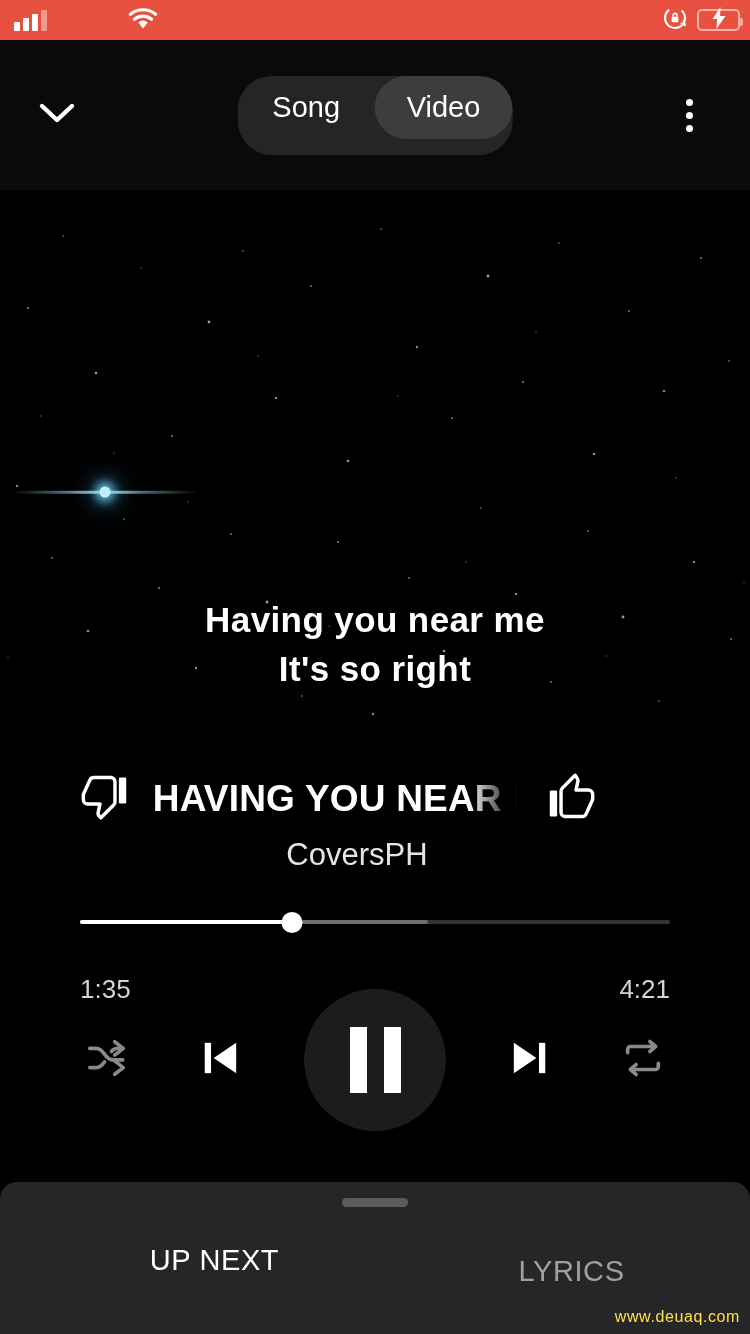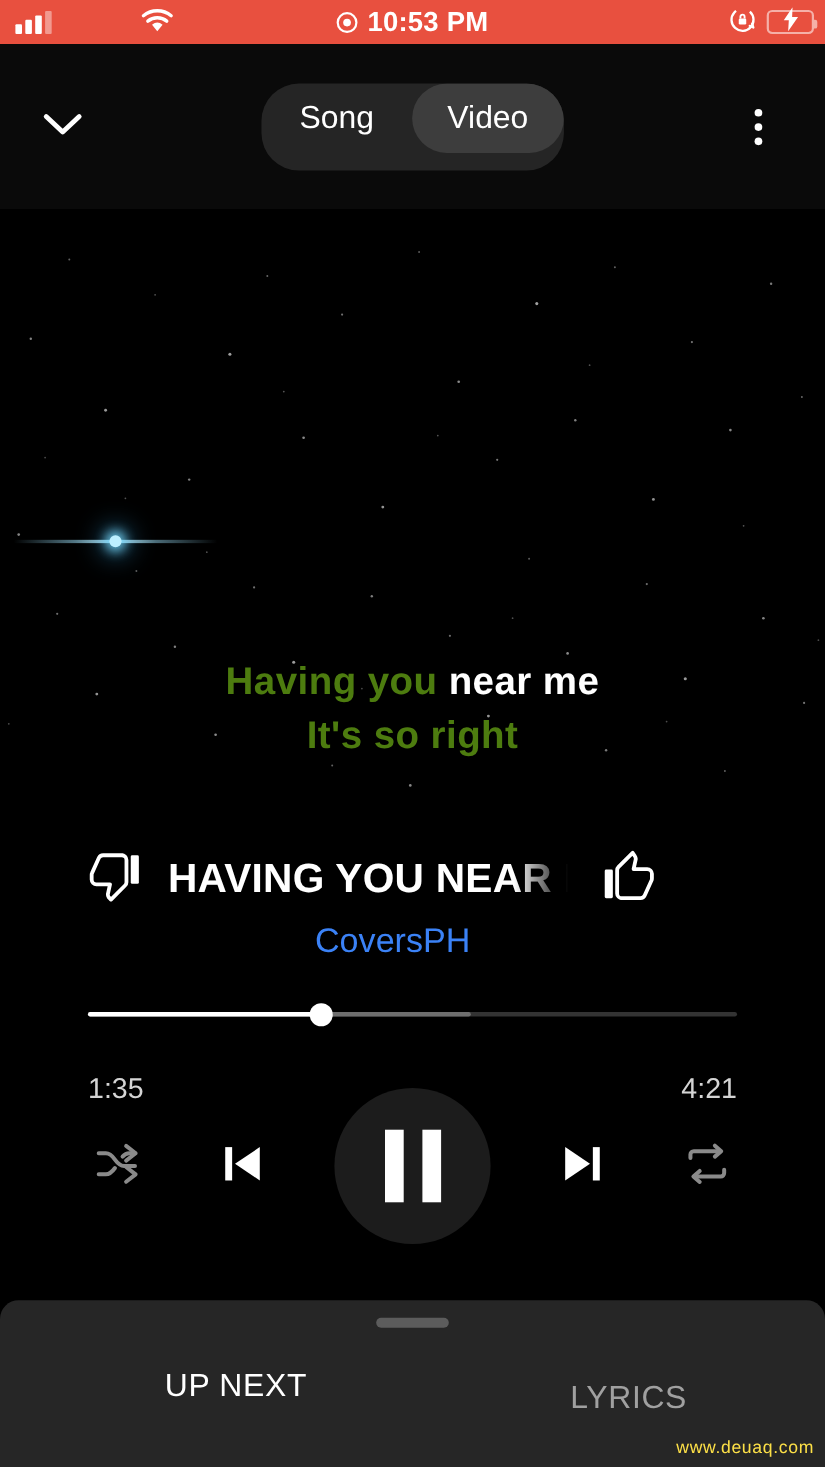--- a/index.html
+++ b/index.html
@@ -85,21 +85,21 @@
   .flare-streak {
     position:absolute; left:50%; top:50%; transform:translate(-50%,-50%);
     width:185px; height:2.5px;
     background:linear-gradient(to right, rgba(140,210,235,0) 0%, rgba(150,215,240,0.55) 30%,
       rgba(190,240,255,0.95) 50%, rgba(150,215,240,0.5) 70%, rgba(140,210,235,0) 100%);
   }
   .lyrics {
     position:absolute; left:0; width:750px; top:405px; text-align:center;
     font-size:35px; font-weight:bold; line-height:49px; letter-spacing:0.4px;
   }
-  .ly-sung { color:#4d7c0f; }
+  .ly-sung { color:#ffffff; }
   .ly-unsung { color:#ffffff; }
   .lyr-line { display:block; }
 
   
   .player { position:absolute; top:725px; left:0; width:750px; height:457px; background:#000; }
   .title-row {
     position:absolute; top:28px; left:0; width:672px; height:92px;
     display:flex; align-items:center;
   }
   .thumb-btn {
@@ -114,21 +114,21 @@
     -webkit-mask-image:linear-gradient(to right, #000 0%, #000 84%, transparent 97%);
     mask-image:linear-gradient(to right, #000 0%, #000 84%, transparent 97%);
     display:flex; align-items:center; justify-content:center;
   }
   .track-title {
     color:#fff; font-size:37px; font-weight:bold; white-space:nowrap;
     letter-spacing:0.2px; padding-left:20px;
   }
   .artist {
     position:absolute; top:112px; left:0; width:714px; text-align:center;
-    color:#3b82f6; font-size:31px;
+    color:#e5e5e5; font-size:31px;
   }
   .progress-wrap { position:absolute; top:188px; left:80px; width:590px; height:18px; }
   .p-track { position:absolute; top:7px; left:0; width:100%; height:4px; background:#333; border-radius:2px; }
   .p-buffer { position:absolute; top:7px; left:0; height:4px; background:#6e6e6e; border-radius:2px; }
   .p-fill { position:absolute; top:7px; left:0; height:4px; background:#fff; border-radius:2px; }
   .p-knob {
     position:absolute; top:-1px; width:21px; height:21px; background:#fff;
     border-radius:50%; transform:translateX(-50%); cursor:pointer;
   }
   .times {
@@ -181,26 +181,20 @@
         <span class="bar b2"></span>
         <span class="bar b3"></span>
         <span class="bar b4"></span>
     </div>
     <div class="sb-wifi">
       <svg width="30" height="23" viewBox="0 0 30 23">
         <path d="M15 20.5 L10.2 14.4 a7.8 7.8 0 0 1 9.6 0 Z" fill="#fff"></path>
         <path d="M6.4 11.2 a13.6 13.6 0 0 1 17.2 0" stroke="#fff" stroke-width="3.1" fill="none" stroke-linecap="round"></path>
         <path d="M2.4 6.3 a19.8 19.8 0 0 1 25.2 0" stroke="#fff" stroke-width="3.1" fill="none" stroke-linecap="round"></path>
       </svg>
-    </div>
-    <div class="sb-center">
-      <span class="rec-dot">
-          <i></i>
-        </span>
-      <span class="sb-time">10:53 PM</span>
     </div>
     <div class="sb-right">
       <span>
         <svg width="26" height="26" viewBox="0 0 26 26">
           <circle cx="13" cy="13" r="10" stroke="#fff" stroke-width="2.1" fill="none" stroke-dasharray="49 14" transform="rotate(-48 13 13)"></circle>
           <path d="M19.5 18.5 l3.4 1.6 -1.2 -3.8" stroke="#fff" stroke-width="2" fill="none" stroke-linecap="round" stroke-linejoin="round"></path>
           <rect x="9.6" y="11.8" width="6.8" height="5.4" rx="1.1" fill="#fff"></rect>
           <path d="M11.1 11.8 v-1.6 a1.9 1.9 0 0 1 3.8 0 v1.6" stroke="#fff" stroke-width="1.7" fill="none"></path>
         </svg>
       </span>

